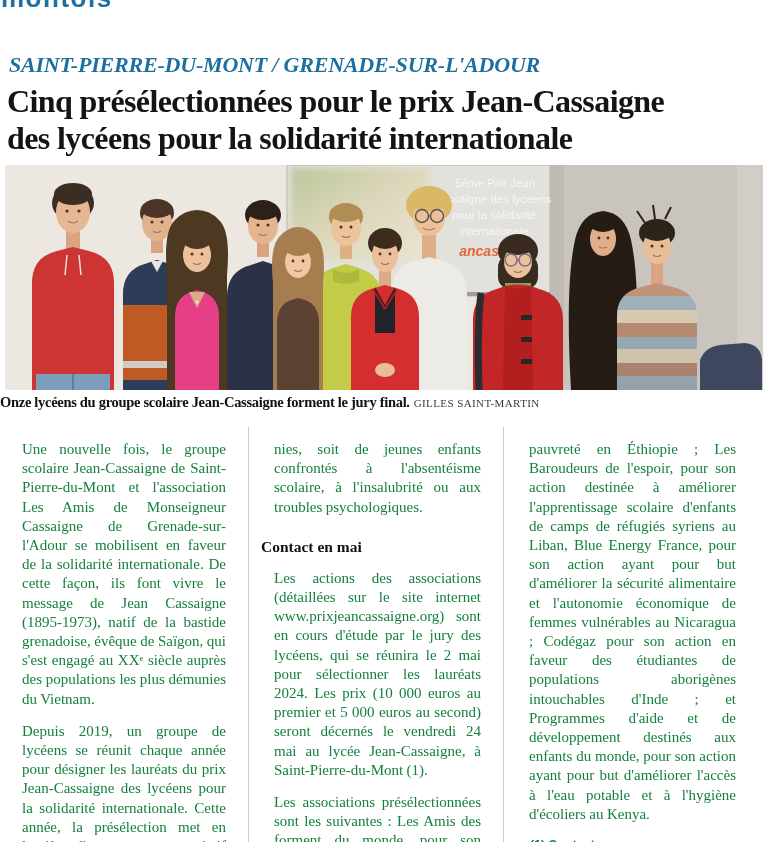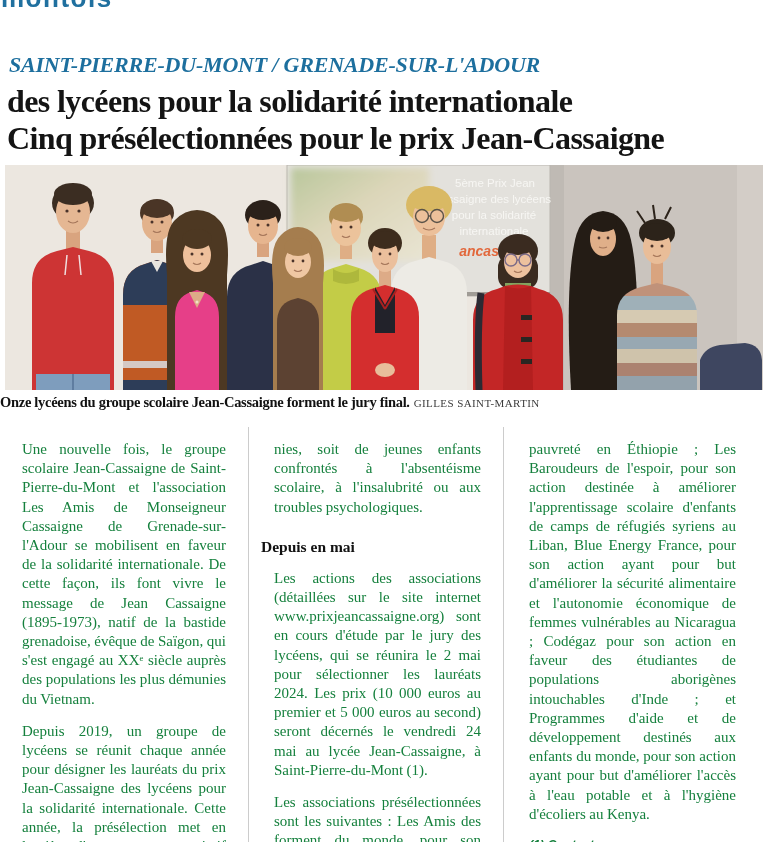--- a/index.html
+++ b/index.html
@@ -47,22 +47,22 @@
 </head>
 <body>
 
 <div class="page">
 
   <div class="section-word">montois</div>
 
   <div class="kicker">SAINT-PIERRE-DU-MONT / GRENADE-SUR-L'ADOUR</div>
 
   <h1 class="headline">
+    <span class="hl">Cinq présélectionnées pour le prix Jean-Cassaigne</span>
     <span class="hl">des lycéens pour la solidarité internationale</span>
-    <span class="hl">Cinq présélectionnées pour le prix Jean-Cassaigne</span>
   </h1>
 
   <div class="photo">
     <svg width="758" height="225" viewBox="0 0 758 225" preserveAspectRatio="none" xmlns="http://www.w3.org/2000/svg">
       <defs>
         <filter id="blur3" x="-20%" y="-20%" width="140%" height="140%">
           <feGaussianBlur stdDeviation="3.5"></feGaussianBlur>
         </filter>
         <linearGradient id="projImg" x1="0" y1="0" x2="1" y2="1">
           <stop offset="0" stop-color="#b9c79c"></stop>
@@ -260,21 +260,21 @@
     <span class="cap-b">Onze lycéens du groupe scolaire Jean-Cassaigne forment le jury final.</span><span class="cap-credit">GILLES SAINT-MARTIN</span>
   </div>
 
   <div class="columns">
     <div class="col">
       <p>Une nouvelle fois, le groupe scolaire Jean-Cassaigne de Saint-Pierre-du-Mont et l'association Les Amis de Monseigneur Cassaigne de Grenade-sur-l'Adour se mobilisent en faveur de la solidarité internationale. De cette façon, ils font vivre le message de Jean Cassaigne (1895-1973), natif de la bastide grenadoise, évêque de Saïgon, qui s'est engagé au XXᵉ siècle auprès des populations les plus démunies du Vietnam.</p>
       <p>Depuis 2019, un groupe de lycéens se réunit chaque année pour désigner les lauréats du prix Jean-Cassaigne des lycéens pour la solidarité internationale. Cette année, la présélection met en lumière l'engagement associatif français avec leurs partenaires des pays du Sud, pour aider soit des jeunes femmes dému-</p>
     </div>
     <div class="col">
       <p>nies, soit de jeunes enfants confrontés à l'absentéisme scolaire, à l'insalubrité ou aux troubles psychologiques.</p>
-      <h3 class="subhead">Depuis en mai</h3>
+      <h3 class="subhead">Contact en mai</h3>
       <p>Les actions des associations (détaillées sur le site internet www.prixjeancassaigne.org) sont en cours d'étude par le jury des lycéens, qui se réunira le 2 mai pour sélectionner les lauréats 2024. Les prix (10 000 euros au premier et 5 000 euros au second) seront décernés le vendredi 24 mai au lycée Jean-Cassaigne, à Saint-Pierre-du-Mont (1).</p>
       <p>Les associations présélectionnées sont les suivantes : Les Amis des forment du monde, pour son action en faveur de la scolarisation de très jeunes enfants en situation d'extrême</p>
     </div>
     <div class="col">
       <p>pauvreté en Éthiopie ; Les Baroudeurs de l'espoir, pour son action destinée à améliorer l'apprentissage scolaire d'enfants de camps de réfugiés syriens au Liban, Blue Energy France, pour son action ayant pour but d'améliorer la sécurité alimentaire et l'autonomie économique de femmes vulnérables au Nicaragua ; Codégaz pour son action en faveur des étudiantes de populations aborigènes intouchables d'Inde ; et Programmes d'aide et de développement destinés aux enfants du monde, pour son action ayant pour but d'améliorer l'accès à l'eau potable et à l'hygiène d'écoliers au Kenya.</p>
       <p class="footnote fn-first">(1) Contact:</p>
       <p class="footnote">prix.jean-cassaigne@vivre.fr.</p>
     </div>
   </div>
 

